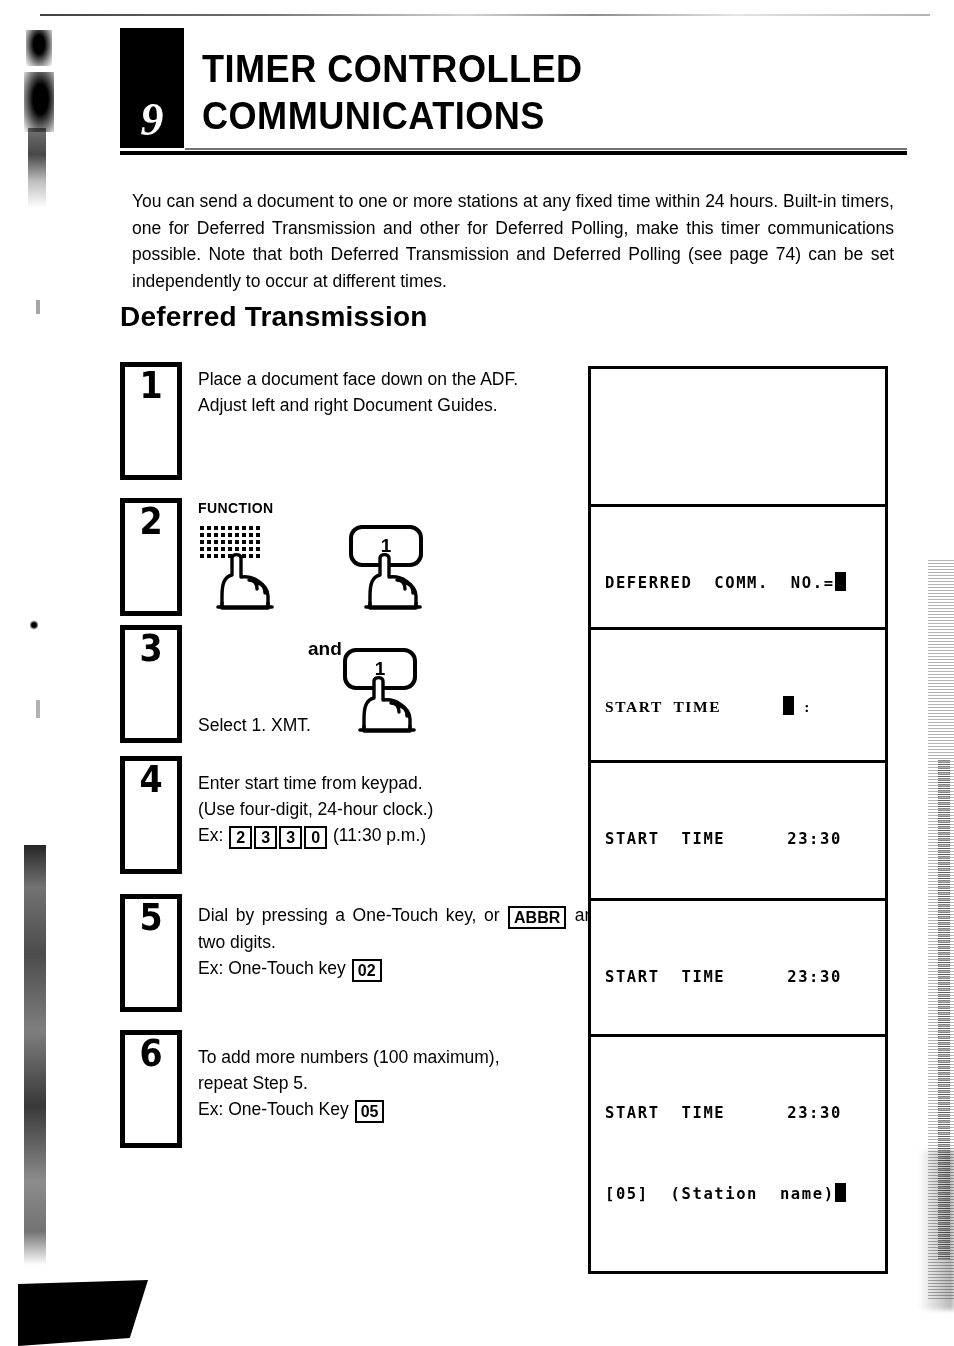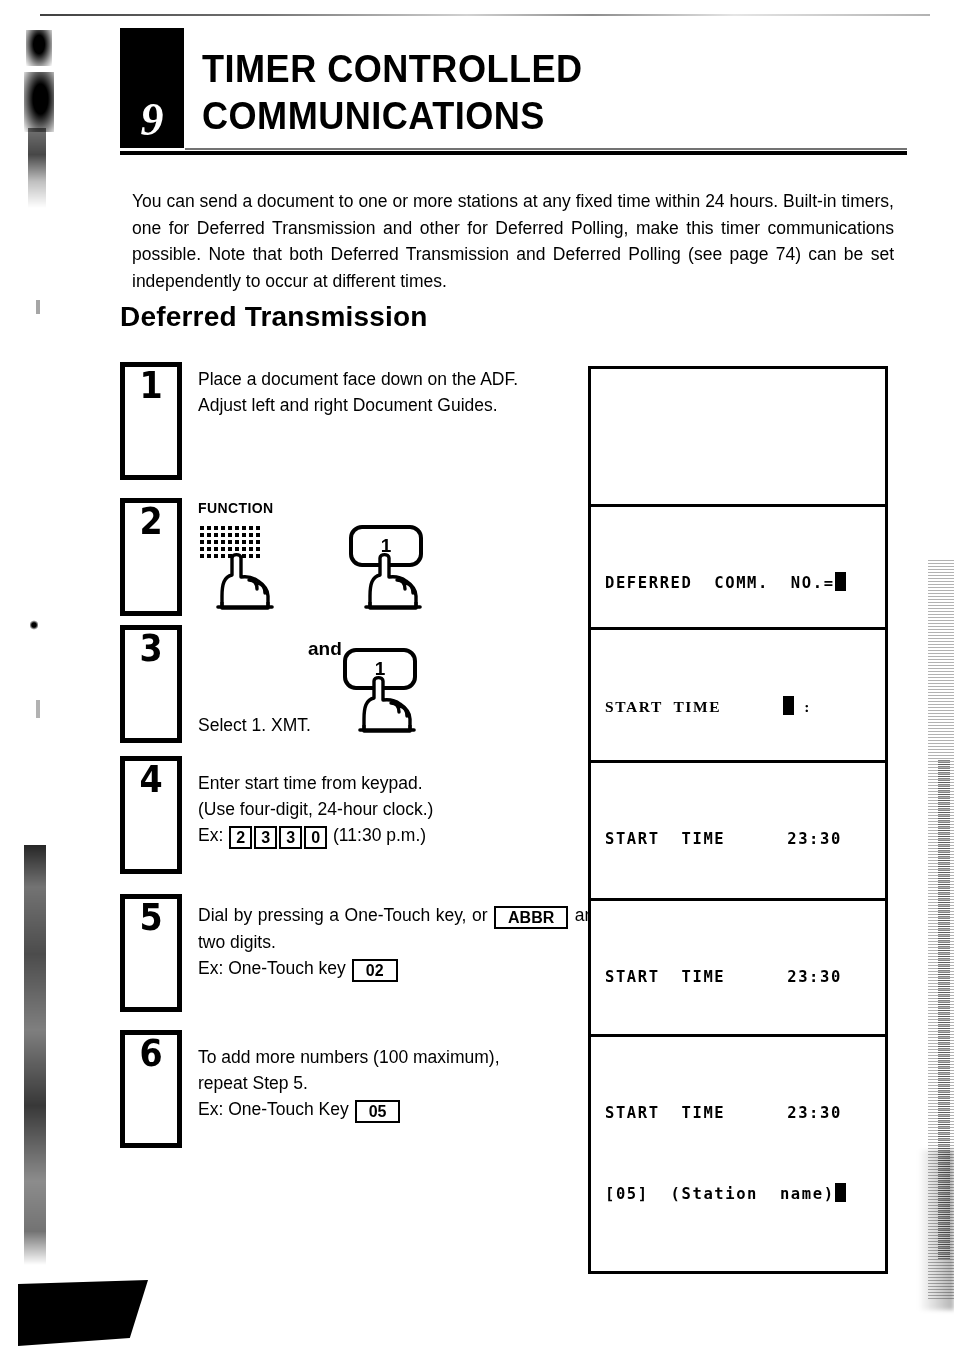--- a/index.html
+++ b/index.html
@@ -141,21 +141,21 @@
     font-size: 17.5px; line-height: 26px;
   }
   .step-text p { margin: 0; }
   .step-text p.justify { text-align: justify; }
   .step-text p.spaced { margin-top: 0; }
 
   
   .keycap {
     display: inline-block;
     border: 2.5px solid #000;
-    padding: 0 12px;
+    padding: 0 4px;
     margin: 0 1px;
     font-weight: bold;
     font-size: 16px;
     line-height: 19px;
     vertical-align: -2px;
     font-family: "Liberation Sans", sans-serif;
   }
   .keycap.digit { min-width: 13px; text-align: center; padding: 0 3px; }
 
   

